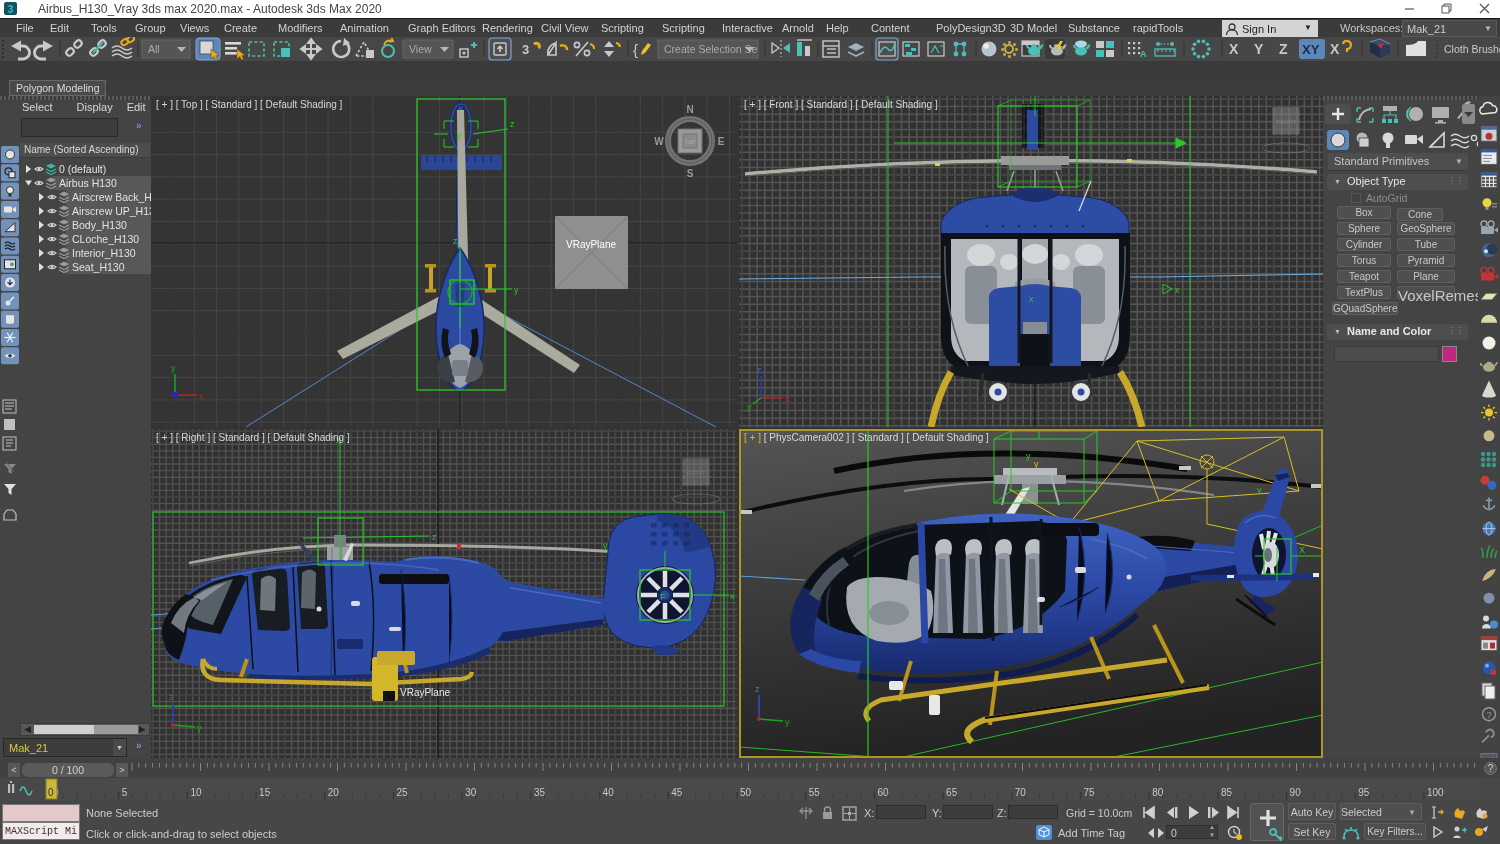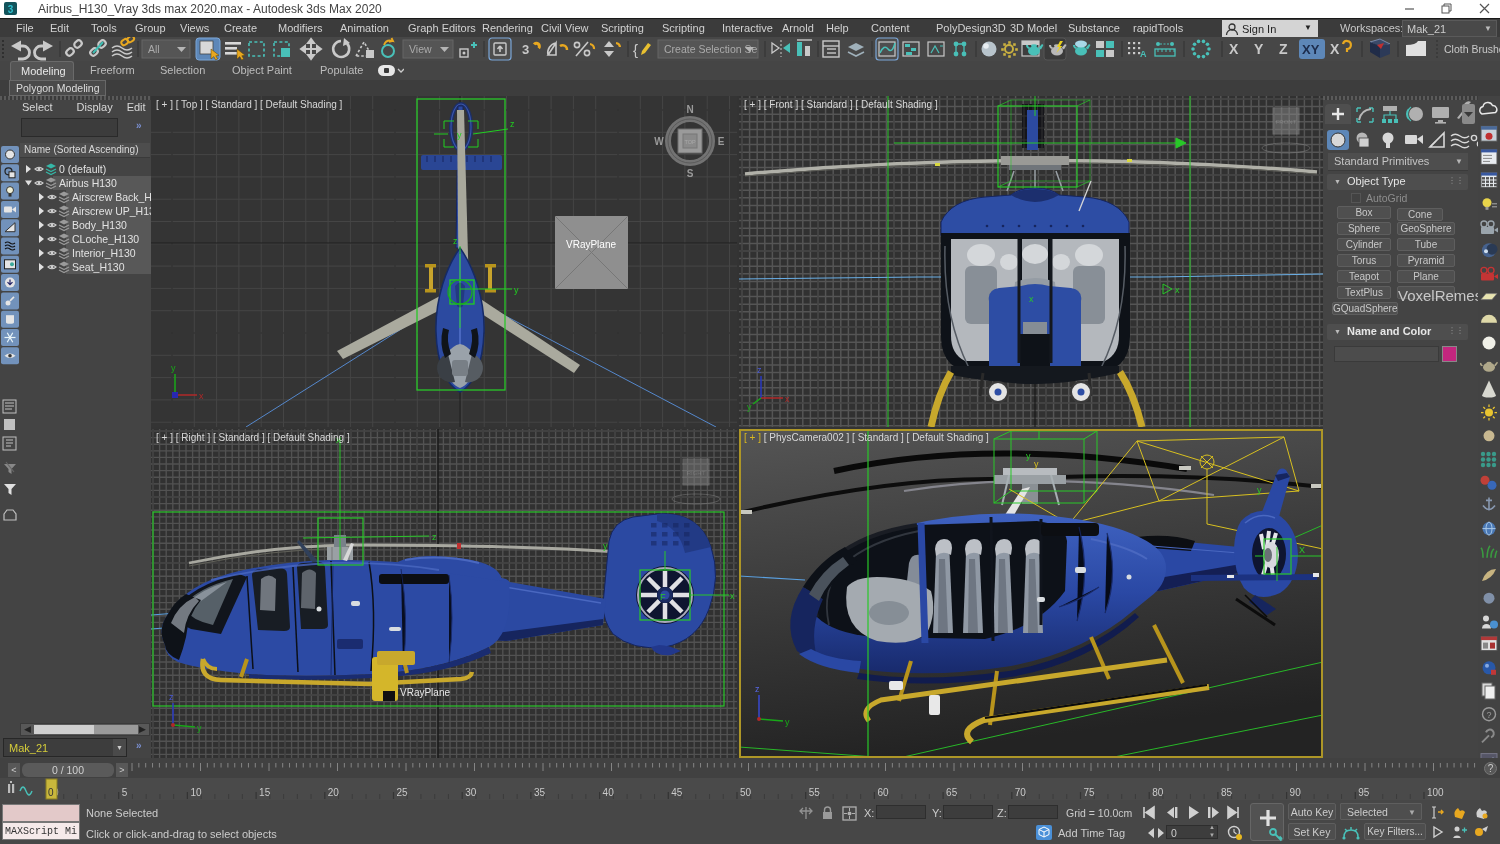--- a/index.html
+++ b/index.html
@@ -357,32 +357,20 @@
           <path d="M1370 5 l0 10 10 6 0 -12 Z" fill="#202c48"></path>
           <path d="M1390 7 l0 10 -10 4 0 -12 Z" fill="#2c3a58"></path>
           <path d="M1377 8 l4 4 3 -6 Z" fill="#c03030"></path>
         </g>
         <line x1="1398" y1="4" x2="1398" y2="20" stroke="#383838" stroke-width="1.5"></line>
         <path d="M1406 19 L1406 8 Q1416 8 1418 4 L1426 4 L1426 19 Z" fill="#e0e0e0"></path>
         <line x1="1437" y1="3" x2="1437" y2="21" stroke="#383838" stroke-width="1.5" stroke-dasharray="2 2"></line>
         <text x="1444" y="16" font-size="10.5" fill="#c9c9c9">Cloth Brushes</text>
       </svg></div>
 
-  <div class="abs" id="ribbon">
-    <div class="tab active" style="left:10px;width:64px;text-align:center">Modeling</div>
-    <div class="tab" style="left:80px">Freeform</div>
-    <div class="tab" style="left:150px">Selection</div>
-    <div class="tab" style="left:222px">Object Paint</div>
-    <div class="tab" style="left:310px">Populate</div>
-    <svg class="abs" style="left:378px;top:3px" width="26" height="13">
-      <rect x="0" y="1" width="17" height="11" rx="5.5" fill="#e8e8e8"></rect>
-      <rect x="6" y="4" width="5" height="5" rx="1" fill="#3a3a3a"></rect>
-      <path d="M20 5 l3 3 3-3" fill="none" stroke="#ccc" stroke-width="1.3"></path>
-    </svg>
-  </div>
   <div class="abs" id="polyrow">
       <div id="polybtn">Polygon Modeling</div>
     </div>
 
   <div class="abs" id="leftpanel">
       <div style="position:absolute;left:0;top:0;width:151px;height:4px;background:repeating-linear-gradient(90deg,#5a5a5a 0 2px,#3a3a3a 2px 4px)"></div>
       <div id="lp-menu"><span>Select</span><span style="margin-left:24px">Display</span><span style="margin-left:14px">Edit</span></div>
       <div id="lp-search"></div>
       <div style="position:absolute;left:136px;top:24px;color:#7a8fd0;font-size:10px;font-weight:bold">»</div>
       <div id="lp-hdr">Name (Sorted Ascending)</div>
@@ -1976,21 +1964,21 @@
       <div style="position:absolute;left:1250px;top:3px;width:34px;height:38px;background:#525252;border:1px solid #666;border-radius:3px">
  <svg width="34" height="38">
           <path d="M17 6 v16 M9 14 h16" stroke="#e0e0e0" stroke-width="3.2"></path>
  <g transform="translate(18,24)">
             <circle cx="4" cy="4" r="3" fill="none" stroke="#49c0b8" stroke-width="1.8"></circle>
             <path d="M6.5 6.5 l6 6 m-2 -4 l2.5 2.5" stroke="#49c0b8" stroke-width="1.8" fill="none"></path>
           </g>
         </svg></div>
       <div style="position:absolute;left:1288px;top:3px;width:48px;height:17px;background:#4e4e4e;border:1px solid #5e5e5e;border-radius:2px;color:#ccc;font-size:10.5px;text-align:center;line-height:16px">Auto Key</div>
       <div style="position:absolute;left:1288px;top:23px;width:48px;height:17px;background:#4e4e4e;border:1px solid #5e5e5e;border-radius:2px;color:#ccc;font-size:10.5px;text-align:center;line-height:16px">Set Key</div>
-      <div style="position:absolute;left:1340px;top:3px;width:82px;height:17px;background:#4e4e4e;border:1px solid #5e5e5e;border-radius:1px;color:#ccc;font-size:10.5px;line-height:16px;padding-left:6px">Selected<span style="position:absolute;right:5px;top:1px;font-size:8px;color:#aaa">▼</span></div>
+      <div style="position:absolute;left:1340px;top:3px;width:82px;height:17px;background:#4e4e4e;border:1px solid #5e5e5e;border-radius:1px;color:#ccc;font-size:10.5px;line-height:16px;">Selected<span style="position:absolute;right:5px;top:1px;font-size:8px;color:#aaa">▼</span></div>
       <svg style="position:absolute;left:1341px;top:25px" width="20" height="16">
         <path d="M3 12 q0 -7 7 -7 q7 0 7 7 M10 5 v-3 m-4 4 l-2 -2 m10 2 l2 -2" stroke="#49c0b8" stroke-width="1.5" fill="none"></path>
         <circle cx="3" cy="13" r="1.6" fill="#49c0b8"></circle>
         <circle cx="17" cy="13" r="1.6" fill="#49c0b8"></circle>
       </svg>
       <div style="position:absolute;left:1364px;top:23px;width:62px;height:17px;background:#4e4e4e;border:1px solid #5e5e5e;border-radius:2px;color:#ccc;font-size:10px;text-align:center;line-height:16px">Key Filters...</div>
       <svg style="position:absolute;left:1432px;top:4px" width="66" height="17">
  <g>
           <path d="M2 3 v11 M0 3 h4 M0 14 h4" stroke="#d0d0d0" stroke-width="1.2"></path>
           <path d="M6 8 h5 m-2 -2 l2 2 -2 2" stroke="#e8a820" stroke-width="1.4" fill="none"></path>

